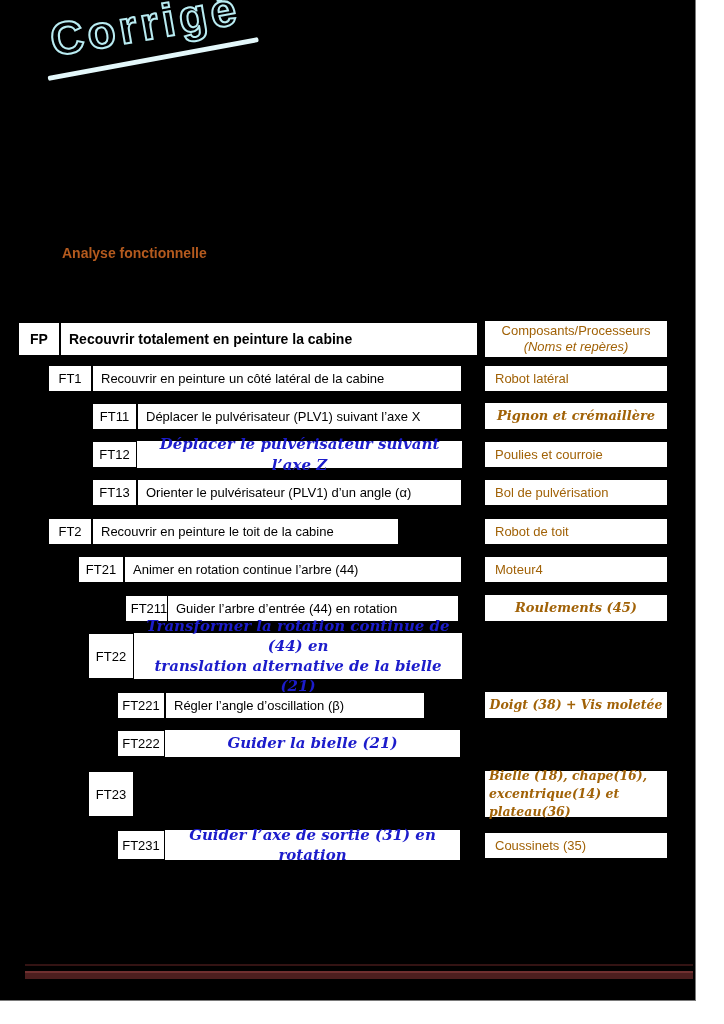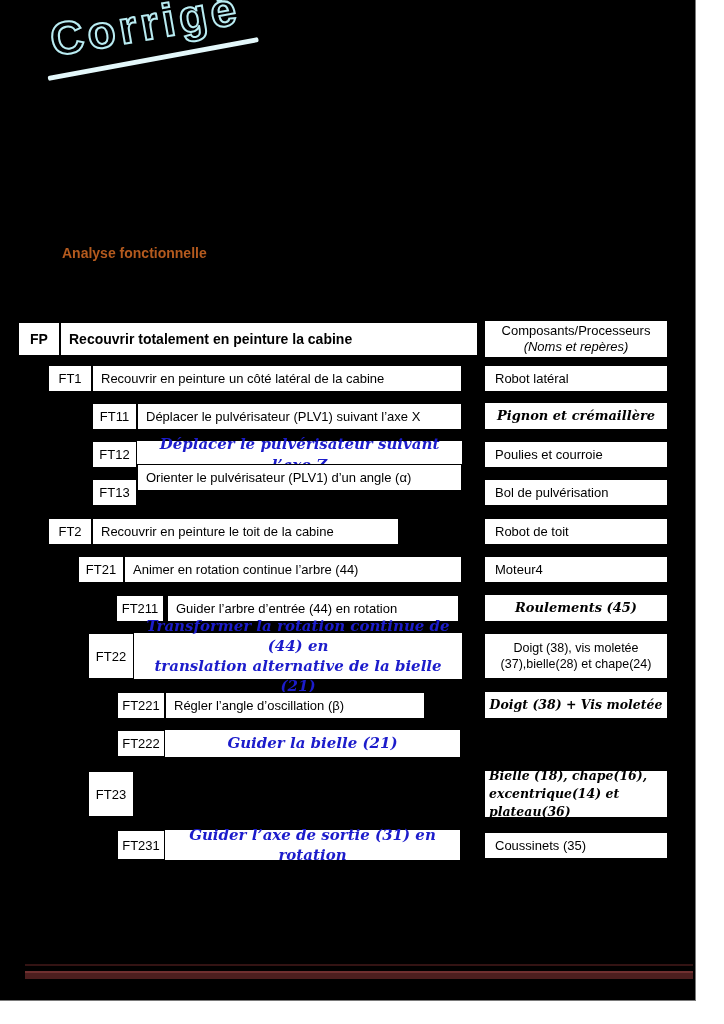--- a/index.html
+++ b/index.html
@@ -21,43 +21,43 @@
   .box{position:absolute;background:#fff;color:#000;box-sizing:border-box;display:flex;
        align-items:center;font-size:13px;border:1px solid #000;}
   .lab{justify-content:center;}
   .desc{padding:0 8px;white-space:pre-line;}
   .script{background:#ffffff;border:2px solid #fff;color:#1c1ccb;
           font-family:"DejaVu Serif",serif;font-style:italic;font-weight:bold;
           justify-content:center;text-align:center;font-size:15px;line-height:1.35;}
   .bold{font-weight:bold;font-size:14px;}
 
   
-  .comp{position:absolute;left:484px;width:184px;background:#fff;color:#000000;box-sizing:border-box;
+  .comp{position:absolute;left:484px;width:184px;background:#fff;color:#a16207;box-sizing:border-box;
         display:flex;align-items:center;font-size:13px;padding:0 10px;border:1px solid #000;
         white-space:pre-line;}
   .comp.script{padding:0 4px;}
   .comp-hdr{flex-direction:column;justify-content:center;padding:0;line-height:1.25;}
   .comp-hdr .l2{font-style:italic;}
 
   
   .fp-lab   {left:18px; top:322px;width:42px;height:34px;}
   .fp-desc  {left:60px; top:322px;width:418px;height:34px;}
   .ft1-lab  {left:48px; top:365px;width:44px;height:27px;}
   .ft1-desc {left:92px; top:365px;width:370px;height:27px;}
   .ft11-lab {left:92px; top:403px;width:45px;height:27px;}
   .ft11-desc{left:137px;top:403px;width:325px;height:27px;}
   .ft12-lab {left:92px; top:441px;width:45px;height:27px;}
   .ft12-desc{left:137px;top:441px;width:325px;height:27px;}
   .ft13-lab {left:92px; top:479px;width:45px;height:27px;text-align:right;}
-  .ft13-desc{left:137px;top:464px;width:325px;height:27px;}
+  .ft13-desc{left:137px;top:479px;width:325px;height:27px;}
   .ft2-lab  {left:48px; top:518px;width:44px;height:27px;}
   .ft2-desc {left:92px; top:518px;width:307px;height:27px;}
   .ft21-lab {left:78px; top:556px;width:46px;height:27px;}
   .ft21-desc{left:124px;top:556px;width:338px;height:27px;}
-  .ft211-lab {left:116px;top:595px;width:48px;height:27px;}
+  .ft211-lab {left:125px;top:595px;width:48px;height:27px;}
   .ft211-desc{left:167px;top:595px;width:292px;height:27px;}
   .ft22-lab {left:88px; top:633px;width:46px;height:46px;}
   .ft22-desc{left:134px;top:633px;width:328px;height:46px;}
   .ft221-lab {left:117px;top:692px;width:48px;height:27px;}
   .ft221-desc{left:165px;top:692px;width:260px;height:27px;}
   .ft222-lab {left:117px;top:730px;width:48px;height:27px;}
   .ft222-desc{left:165px;top:730px;width:295px;height:27px;}
   .ft23-lab {left:88px; top:771px;width:46px;height:46px;}
   .ft23-desc{left:134px;top:771px;width:328px;height:46px;line-height:1.35;}
   .ft231-lab {left:117px;top:830px;width:48px;height:30px;}
@@ -124,22 +124,20 @@
   <div class="box desc ft21-desc">Animer en rotation continue l’arbre (44)</div>
   <div class="comp c-ft21">Moteur4</div>
 
   <div class="box lab ft211-lab">FT211</div>
   <div class="box desc ft211-desc">Guider l’arbre d’entrée (44) en rotation</div>
   <div class="comp script c-ft211">Roulements (45)</div>
 
   <div class="box lab ft22-lab">FT22</div>
   <div class="box desc script ft22-desc">Transformer la rotation continue de (44) en
 translation alternative de la bielle (21)</div>
-  <div class="comp c-ft22">Doigt (38), vis moletée
-(37),bielle(28) et chape(24)</div>
 
   <div class="box lab ft221-lab">FT221</div>
   <div class="box desc ft221-desc">Régler l’angle d’oscillation (β)</div>
   <div class="comp script c-ft221">Doigt (38) + Vis moletée</div>
 
   <div class="box lab ft222-lab">FT222</div>
   <div class="box desc script ft222-desc">Guider la bielle (21)</div>
 
   <div class="box lab ft23-lab">FT23</div>
   <div class="comp script c-ft23">Bielle (18), chape(16),

